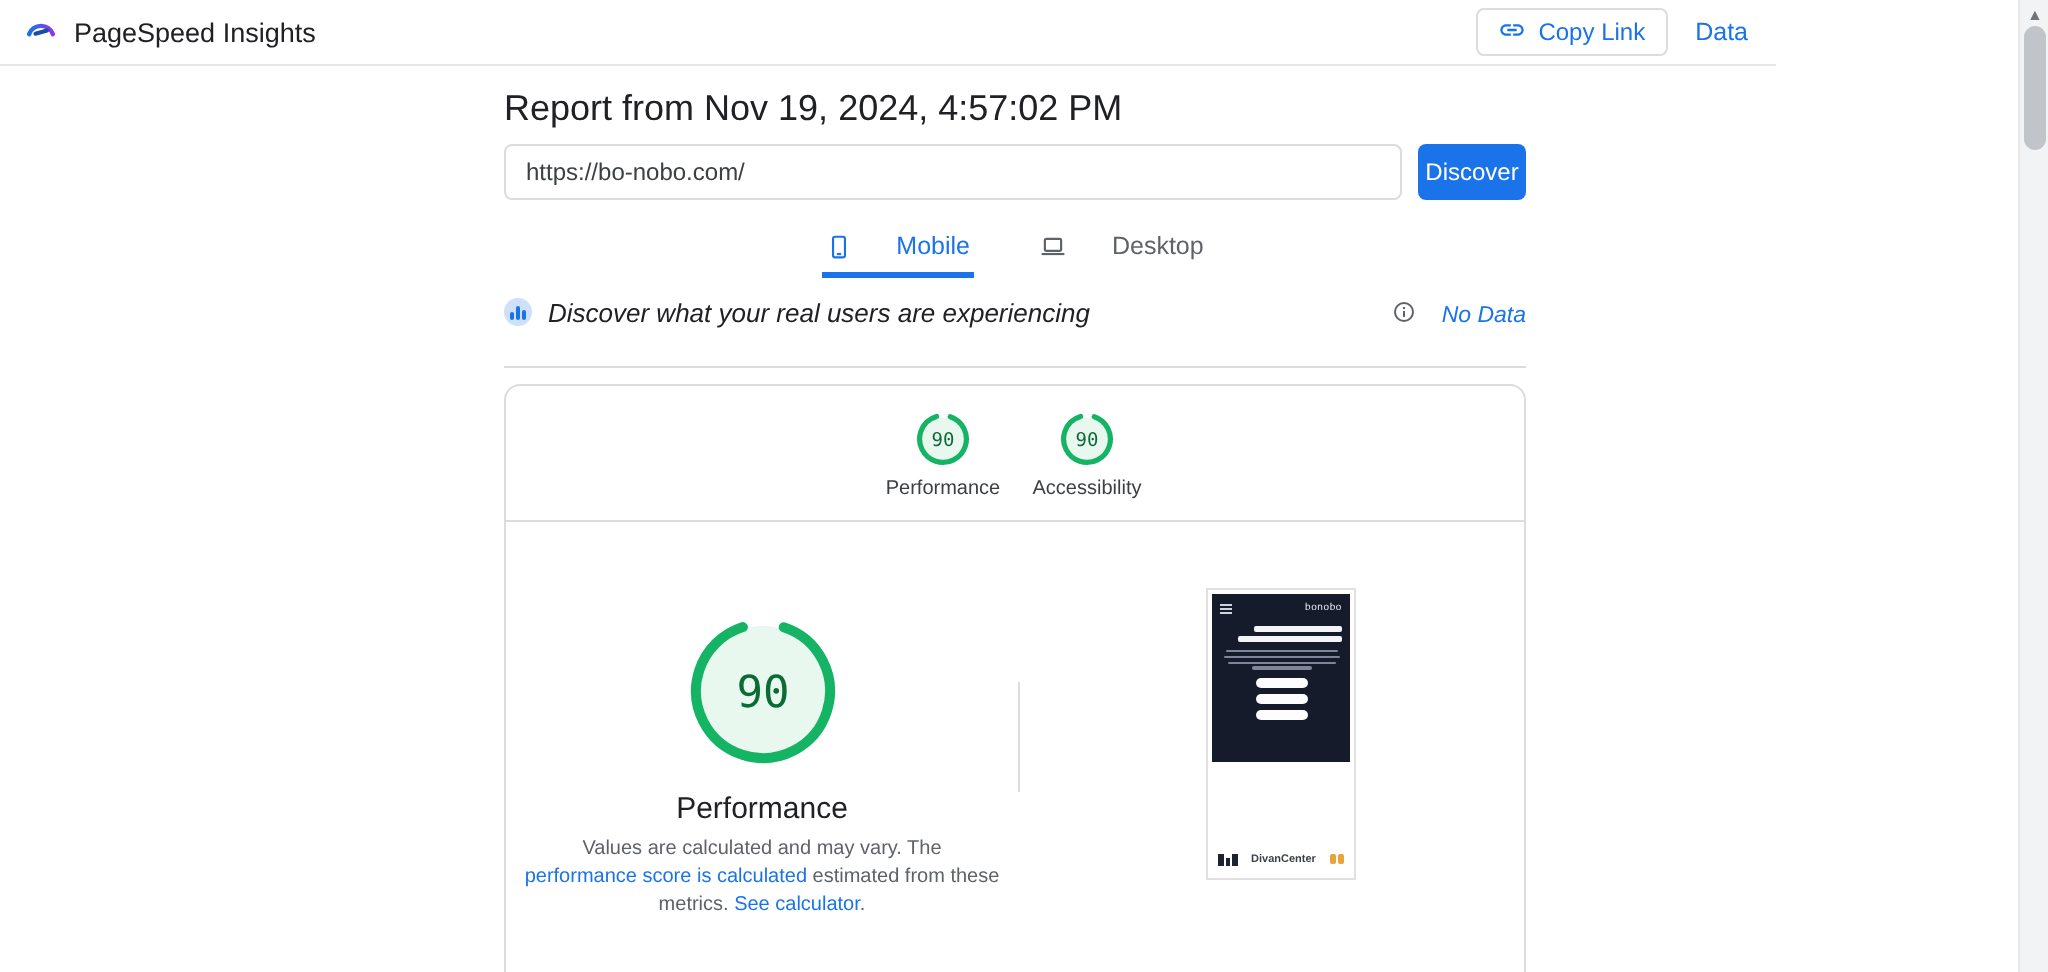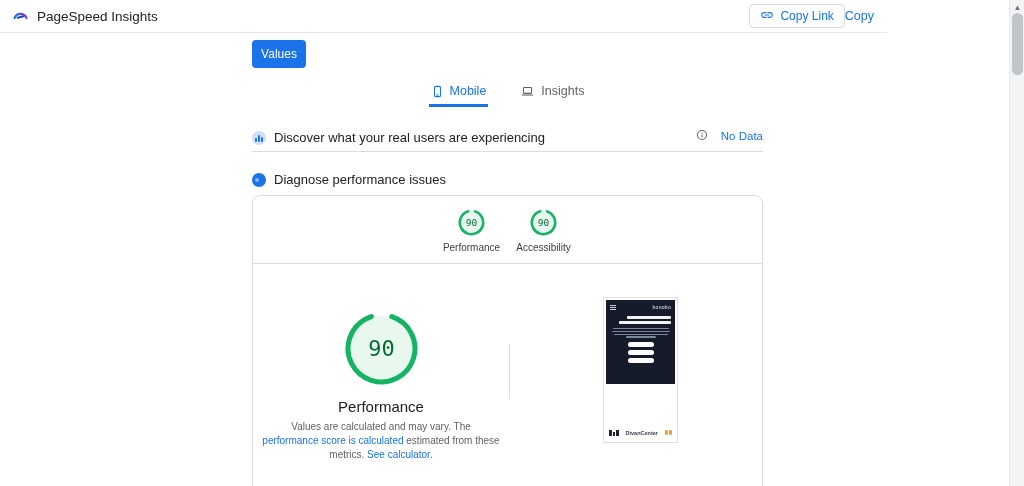--- a/index.html
+++ b/index.html
@@ -5,21 +5,21 @@
   * { margin:0; padding:0; box-sizing:border-box; }
   html,body { width:1024px; height:486px; overflow:hidden; background:#fff;
     font-family:"Liberation Sans", sans-serif; color:#202124; }
   .page { position:relative; width:1024px; height:486px; overflow:hidden; background:#fff; }
 
   
   .topbar { position:absolute; top:0; left:0; width:888px; height:33px;
     border-bottom:1px solid #e4e7eb; display:flex; align-items:center; padding:0 14px 0 11px; background:#fff; }
   .brand { display:flex; align-items:center; gap:7px; }
   .brand-title { font-size:13.5px; color:#202124; }
-  .topbar-right { margin-left:auto; display:flex; align-items:center; }
+  .topbar-right { margin-left:auto; display:flex; align-items:center; gap:14px; }
   .copy-link-btn { display:flex; align-items:center; gap:6px; height:24px; padding:0 10px;
     border:1px solid #dadce0; border-radius:4px; background:#fff; color:#1a73e8;
     font-size:12px; font-weight:500; cursor:pointer; }
   .docs-link { color:#1a73e8; font-size:12.5px; font-weight:500; text-decoration:none; cursor:pointer; }
 
   
   .scrollbar { position:absolute; right:0; top:0; width:15px; height:486px; background:#f1f3f4;
     border-left:1px solid #e8e8e8; }
   .scroll-up { position:absolute; top:2px; left:0; width:15px; height:12px; color:#707579;
     font-size:8px; text-align:center; line-height:12px; }
@@ -29,26 +29,26 @@
   .content { position:absolute; left:252px; top:33px; width:511px; }
   .report-title { font-size:18px; font-weight:400; color:#202124; margin-top:11px; }
 
   .url-row { display:flex; gap:8px; margin-top:7px; }
   .url-input { flex:1; height:28px; border:1px solid #dadce0; border-radius:4px;
     padding:0 10px; font-size:12px; color:#3c4043; font-family:"Liberation Sans", sans-serif; outline:none; }
   .analyze-btn { width:54px; height:28px; background:#1a73e8; color:#fff; border:none;
     border-radius:4px; font-size:12px; font-weight:500; cursor:pointer; font-family:"Liberation Sans", sans-serif; }
 
   .tabs { display:flex; justify-content:center; gap:30px; margin-top:13px; }
-  .tab { display:flex; align-items:center; gap:6px; font-size:12.5px; font-weight:500;
+  .tab { display:flex; align-items:center; gap:22px; font-size:12.5px; font-weight:500;
     color:#5f6368; padding:3px 2px 6px; cursor:pointer; border-bottom:3px solid transparent; }
   .tab.active { color:#1a73e8; border-bottom-color:#1a73e8; border-radius:0 0 0 0; }
   .tab svg { display:block; }
 
-  .section-row { display:flex; align-items:flex-end; margin-top:10px; height:28px; }
+  .section-row { display:flex; align-items:flex-start; margin-top:10px; height:28px;font-style:italic; }
   .section-icon { width:14px; height:14px; border-radius:50%; flex:none; position:relative; }
   .icon-field { background:#cfe0fb; display:flex; align-items:flex-end; justify-content:center; gap:1px; padding:3px 3px; }
   .icon-field i { display:block; width:2px; background:#1a73e8; border-radius:1px; }
   .icon-lab { background:#1a73e8; }
   .icon-lab::after { content:""; position:absolute; left:3px; top:5px; width:4px; height:4px;
     border-radius:50%; background:#8ab4f8; }
   .section-title { font-size:13px; color:#202124; margin-left:8px; }
   .section-right { margin-left:auto; display:flex; align-items:center; gap:13px; }
   .no-data { color:#1a73e8; font-size:11.5px; font-weight:500; cursor:pointer; }
   .hdivider { border-top:1px solid #dadce0; margin-top:6px; }
@@ -113,53 +113,55 @@
     </div>
     <div class="topbar-right">
       <button class="copy-link-btn">
         <span>
           <svg width="14" height="14" viewBox="0 0 24 24" fill="#1a73e8">
             <path d="M3.9 12c0-1.71 1.39-3.1 3.1-3.1h4V7H7c-2.76 0-5 2.24-5 5s2.24 5 5 5h4v-1.9H7c-1.71 0-3.1-1.39-3.1-3.1zM8 13h8v-2H8v2zm9-6h-4v1.9h4c1.71 0 3.1 1.39 3.1 3.1s-1.39 3.1-3.1 3.1h-4V17h4c2.76 0 5-2.24 5-5s-2.24-5-5-5z"></path>
           </svg>
         </span>
         <span>Copy Link</span>
       </button>
-      <a class="docs-link">Copy</a>
+      <a class="docs-link">Data</a>
     </div>
   </div>
 
   <div class="scrollbar">
     <div class="scroll-up">▲</div>
     <div class="scroll-thumb"></div>
   </div>
 
   <div class="content">
+    <h1 class="report-title">Report from Nov 19, 2024, 4:57:02 PM</h1>
 
     <div class="url-row">
-      <button class="analyze-btn">Values</button>
+      <input class="url-input" value="https://bo-nobo.com/" style="">
+      <button class="analyze-btn">Discover</button>
     </div>
 
     <div class="tabs">
       <div class="tab active">
         <span>
           <svg width="13" height="13" viewBox="0 0 24 24" fill="none" stroke="#1a73e8" stroke-width="2">
             <rect x="6.5" y="2.5" width="11" height="19" rx="2"></rect>
             <line x1="10" y1="18.5" x2="14" y2="18.5"></line>
           </svg>
         </span>
         <span>Mobile</span>
       </div>
       <div class="tab">
         <span>
           <svg width="15" height="13" viewBox="0 0 24 24" fill="none" stroke="#5f6368" stroke-width="2">
             <rect x="4.5" y="4.5" width="15" height="11" rx="1.5"></rect>
             <line x1="1.5" y1="18.5" x2="22.5" y2="18.5"></line>
           </svg>
         </span>
-        <span>Insights</span>
+        <span>Desktop</span>
       </div>
     </div>
 
     <div class="section-row">
       <span class="section-icon icon-field">
         <i style="height:4px"></i>
           <i style="height:7px"></i>
           <i style="height:5px"></i>
       </span>
       <span class="section-title">Discover what your real users are experiencing</span>
@@ -168,24 +170,20 @@
           <svg width="12" height="12" viewBox="0 0 24 24" fill="#5f6368">
             <path d="M12 2a10 10 0 1 0 0 20 10 10 0 0 0 0-20zm0 18a8 8 0 1 1 0-16 8 8 0 0 1 0 16zm-1-11h2V7h-2v2zm0 8h2v-6h-2v6z"></path>
           </svg>
         </span>
         <span class="no-data">No Data</span>
       </span>
     </div>
 
     <div class="hdivider"></div>
 
-    <div class="section-row" style="margin-top:7px">
-      <span class="section-icon icon-lab"></span>
-      <span class="section-title">Diagnose performance issues</span>
-    </div>
 
     <div class="card">
 
       <div class="gauge-strip" id="mini-gauges">
           <div class="mini-gauge">
             <svg width="27" height="27" viewBox="0 0 27 27">
               <circle cx="13.5" cy="13.5" r="10.7" fill="#e8f8ef"></circle>
               <circle cx="13.5" cy="13.5" r="11.7" fill="none" stroke="#15b364" stroke-width="2.6" stroke-linecap="round" stroke-dasharray="66.16 73.51" transform="rotate(-72.00 13.5 13.5)"></circle>
               <text x="13.5" y="16.92" text-anchor="middle" fill="#0b6b35" font-family="DejaVu Sans Mono, monospace" font-size="9.5">90</text>
             </svg>

